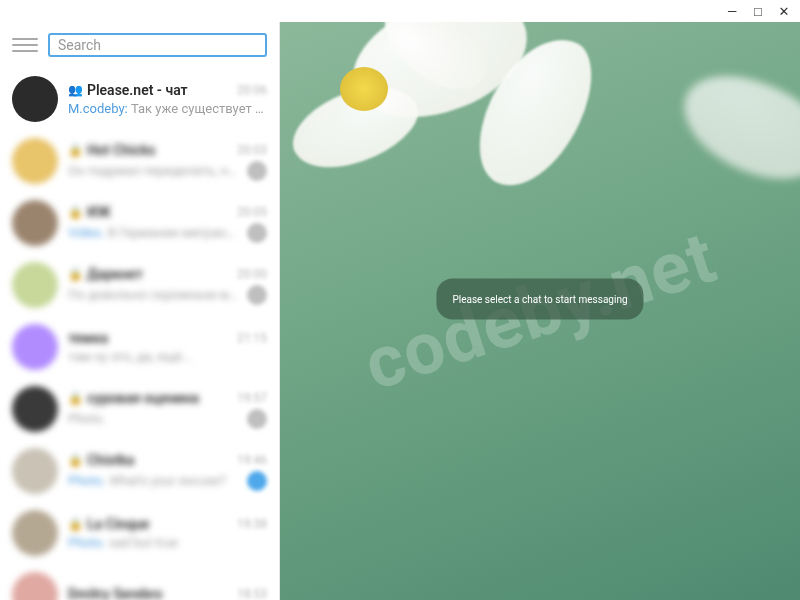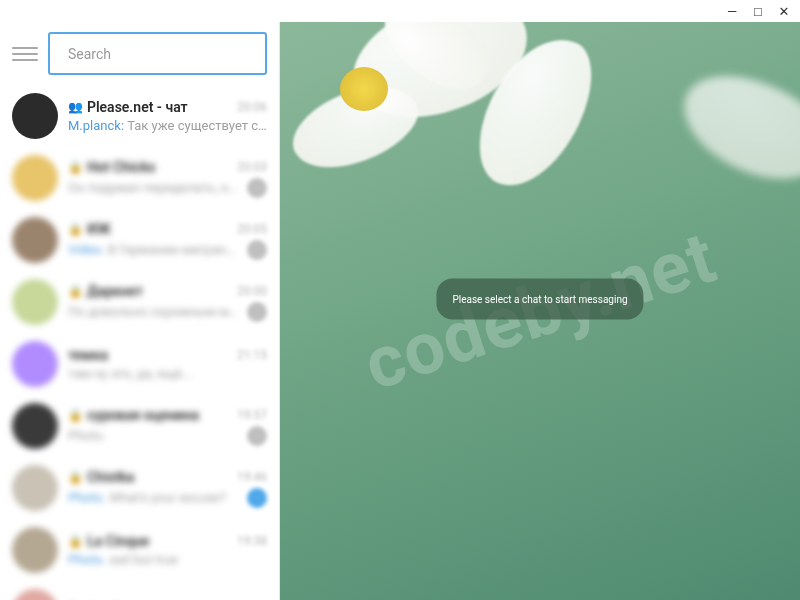--- a/index.html
+++ b/index.html
@@ -9,21 +9,21 @@
 .titlebar { height: 22px; display: flex; justify-content: flex-end; align-items: center; gap: 10px; padding: 0 8px; font-size: 13px; color: #333; background: #fff; }
 .titlebar span { width: 16px; text-align: center; cursor: default; }
 
 .body { flex: 1; display: flex; min-height: 0; }
 
 
 .sidebar { width: 280px; display: flex; flex-direction: column; border-right: 1px solid #e6e6e6; background: #fff; }
 .sidebar-head { display: flex; align-items: center; gap: 10px; padding: 10px 12px; }
 .menu-btn { width: 26px; height: 26px; display: flex; flex-direction: column; justify-content: center; gap: 4px; cursor: pointer; }
 .menu-btn i { display: block; height: 2px; background: #a9a9a9; border-radius: 1px; }
-.search { flex: 1; height: 43px; border: 2px solid #57a8e6; border-radius: 3px; padding: 0 18px; font-size: 14px; outline: none; color: #999; }
+.search { flex: 1; height: 24px; border: 2px solid #57a8e6; border-radius: 3px; padding: 0 8px; font-size: 14px; outline: none; color: #999; }
 .search::placeholder { color: #999; }
 
 .chatlist { flex: 1; overflow: hidden; }
 .chat { display: flex; align-items: center; gap: 10px; padding: 8px 12px; height: 62px; cursor: pointer; }
 .chat.first .name, .chat.first .preview-sender { filter: none; }
 .avatar { width: 46px; height: 46px; border-radius: 50%; flex-shrink: 0; filter: blur(3px); }
 .chat.first .avatar { filter: none; }
 .chat-body { flex: 1; min-width: 0; }
 .row1 { display: flex; align-items: center; justify-content: space-between; gap: 6px; }
 .name { font-size: 14px; font-weight: 600; color: #2a2a2a; white-space: nowrap; overflow: hidden; text-overflow: ellipsis; display: flex; align-items: center; gap: 4px; }
@@ -67,21 +67,21 @@
             <div class="avatar" style="background:#2b2b2b"></div>
             <div class="chat-body">
               <div class="row1">
                 <div class="name">
                   <span class="chat-icon">👥</span>
                   <span>Please.net - чат</span>
                 </div>
                 <div class="time">20:06</div>
               </div>
               <div class="row2">
-                <div class="preview"><span class="preview-sender">M.planck:</span> Так уже существует со...</div>
+                <div class="preview"><span class="preview-sender">M.codeby:</span> Так уже существует со...</div>
               </div>
             </div>
           </div>
           <div class="chat">
             <div class="avatar" style="background:#e8c46a"></div>
             <div class="chat-body">
               <div class="row1">
                 <div class="name blurred">
                   <span class="chat-icon">🔒</span>
                   <span>Hot Chicks</span>

